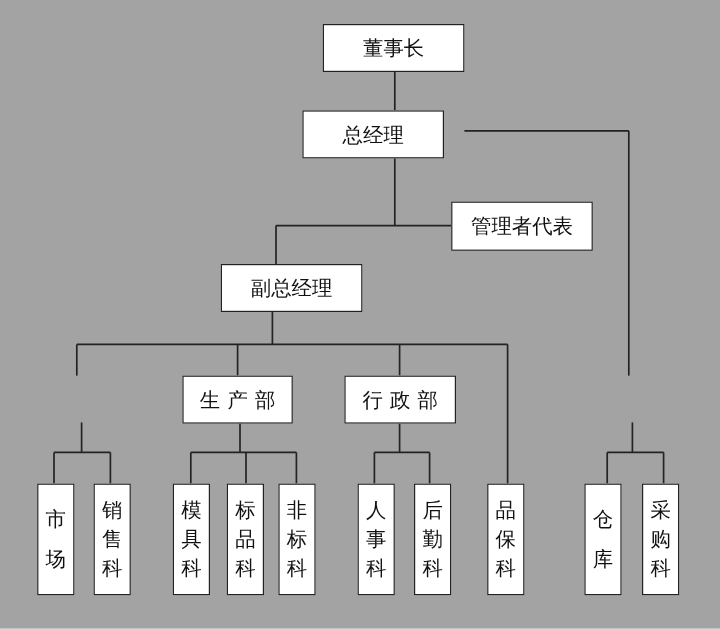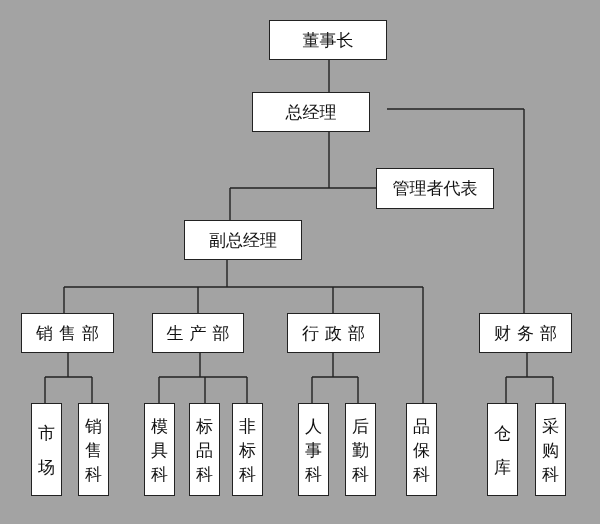--- a/index.html
+++ b/index.html
@@ -84,31 +84,25 @@
   <div class="box" style="left:252px;top:92px;width:118px;height:40px;">
     <span>总经理</span>
   </div>
   <div class="box" style="left:376px;top:168px;width:118px;height:41px;">
     <span>管理者代表</span>
   </div>
   <div class="box" style="left:168px;top:220px;width:118px;height:40px;margin-left:16px;">
     <span>副总经理</span>
   </div>
 
-  <div class="box dept" style="left:21px;top:313px;width:93px;height:40px;">
-    <span>销售部</span>
-  </div>
   <div class="box dept" style="left:152px;top:313px;width:92px;height:40px;justify-content:center;">
     <span>生产部</span>
   </div>
   <div class="box dept" style="left:287px;top:313px;width:93px;height:40px;text-align:center;">
     <span>行政部</span>
-  </div>
-  <div class="box dept" style="left:479px;top:313px;width:93px;height:40px;">
-    <span>财务部</span>
   </div>
 
   <div class="box leaf two" style="left:31px;top:403px;width:31px;height:93px;">
     <span class="ch">市</span>
     <span class="ch">场</span>
   </div>
   <div class="box leaf" style="left:78px;top:403px;width:31px;height:93px;">
     <span class="ch">销</span>
     <span class="ch">售</span>
     <span class="ch">科</span>

